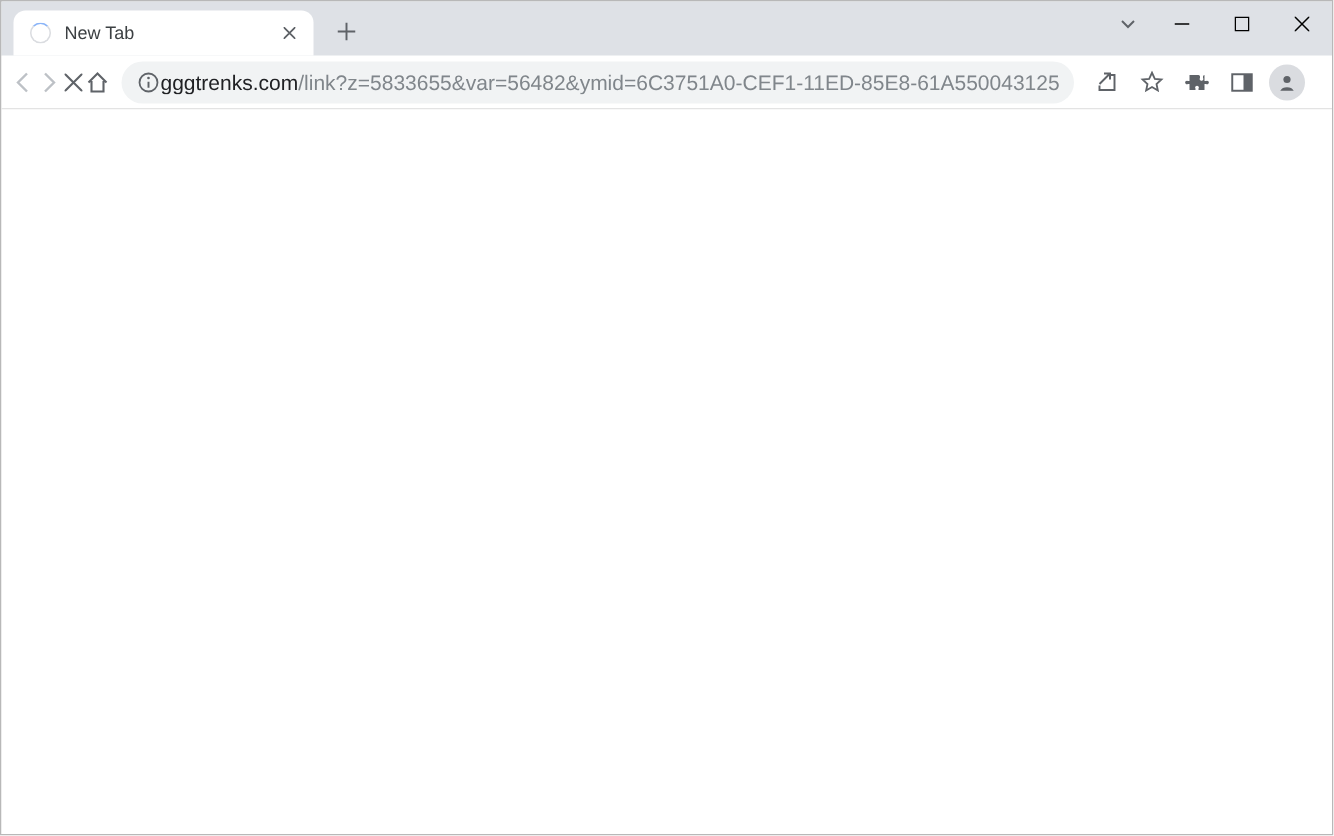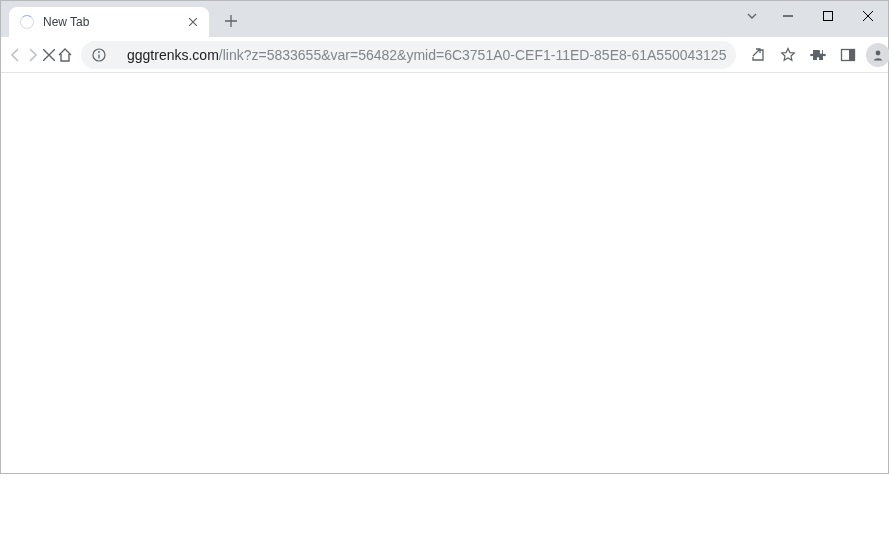--- a/index.html
+++ b/index.html
@@ -1,32 +1,32 @@
 <!DOCTYPE html>
 <html><head>
 <meta charset="utf-8">
 <style>
   * { box-sizing: border-box; margin: 0; padding: 0; }
   html, body { width: 889px; height: 557px; font-family: "Segoe UI", Arial, sans-serif; overflow: hidden; background: #fff; }
-  .chrome-window { width: 889px; height: 474px; display: flex; flex-direction: column; border: 1px solid #b8b8b8; background: #fff; }
+  .chrome-window { width: 889px; height: 557px; display: flex; flex-direction: column; border: 1px solid #b8b8b8; background: #fff; }
   .titlebar { height: 36px; background: #dee1e6; display: flex; align-items: flex-end; position: relative; }
   .tab-strip { display: flex; align-items: flex-end; height: 36px; padding-left: 8px; flex: 1; }
   .tab { display: flex; align-items: center; height: 30px; background: #fff; border-radius: 8px 8px 0 0; padding: 0 8px 0 10px; min-width: 200px; max-width: 200px; position: relative; margin-top: 6px; }
   .tab .favicon { width: 16px; height: 16px; margin-right: 8px; display: flex; align-items: center; justify-content: center; flex-shrink: 0; }
   .tab .title { font-size: 12px; color: #3c4043; flex: 1; white-space: nowrap; overflow: hidden; text-overflow: ellipsis; }
   .tab .close { width: 16px; height: 16px; display: flex; align-items: center; justify-content: center; cursor: pointer; color: #5f6368; border-radius: 50%; }
   .new-tab { width: 28px; height: 28px; display: flex; align-items: center; justify-content: center; margin-left: 8px; margin-bottom: 2px; cursor: pointer; border-radius: 50%; color: #5f6368; }
   .window-controls-left { position: absolute; top: 0; right: 120px; height: 30px; display: flex; align-items: center; }
   .dropdown-chevron { width: 32px; height: 30px; display: flex; align-items: center; justify-content: center; cursor: pointer; color: #5f6368; }
   .window-controls { position: absolute; top: 0; right: 0; height: 30px; display: flex; }
   .win-btn { width: 40px; height: 30px; display: flex; align-items: center; justify-content: center; cursor: pointer; color: #000; }
   .toolbar { height: 36px; background: #fff; border-bottom: 1px solid #e3e3e3; display: flex; align-items: center; padding: 0 6px; gap: 2px; }
   .nav-btn { width: 28px; height: 28px; display: flex; align-items: center; justify-content: center; border-radius: 50%; color: #5f6368; cursor: pointer; }
   .nav-btn.disabled { color: #bdc1c6; cursor: default; }
-  .omnibox { flex: 1; height: 28px; background: #f1f3f4; border-radius: 14px; display: flex; align-items: center; padding: 0 10px; margin: 0 6px; gap: 20px; text-align: right; }
+  .omnibox { flex: 1; height: 28px; background: #f1f3f4; border-radius: 14px; display: flex; align-items: center; padding: 0 10px; margin: 0 6px; gap: 0; text-align: right; }
   .omnibox .site-info { width: 16px; height: 16px; display: flex; align-items: center; justify-content: center; color: #5f6368; flex-shrink:0; }
   .omnibox .url { font-size: 14px; color: #202124; white-space: nowrap; overflow: hidden; flex: 1; }
   .omnibox .url .host { color: #202124; }
   .omnibox .url .path { color: #80868b; }
   .toolbar-right { display: flex; align-items: center; gap: 2px; }
   .icon-btn { width: 28px; height: 28px; display: flex; align-items: center; justify-content: center; border-radius: 50%; color: #5f6368; cursor: pointer; }
   .avatar { width: 24px; height: 24px; border-radius: 50%; background: #dadce0; display: flex; align-items: center; justify-content: center; color: #5f6368; }
   .content { flex: 1; background: #fff; }
   .spinner { width: 14px; height: 14px; border: 1.5px solid #dadce0; border-top-color: #8ab4f8; border-radius: 50%; animation: spin 0.9s linear infinite; }
   @keyframes spin { to { transform: rotate(360deg); } }

